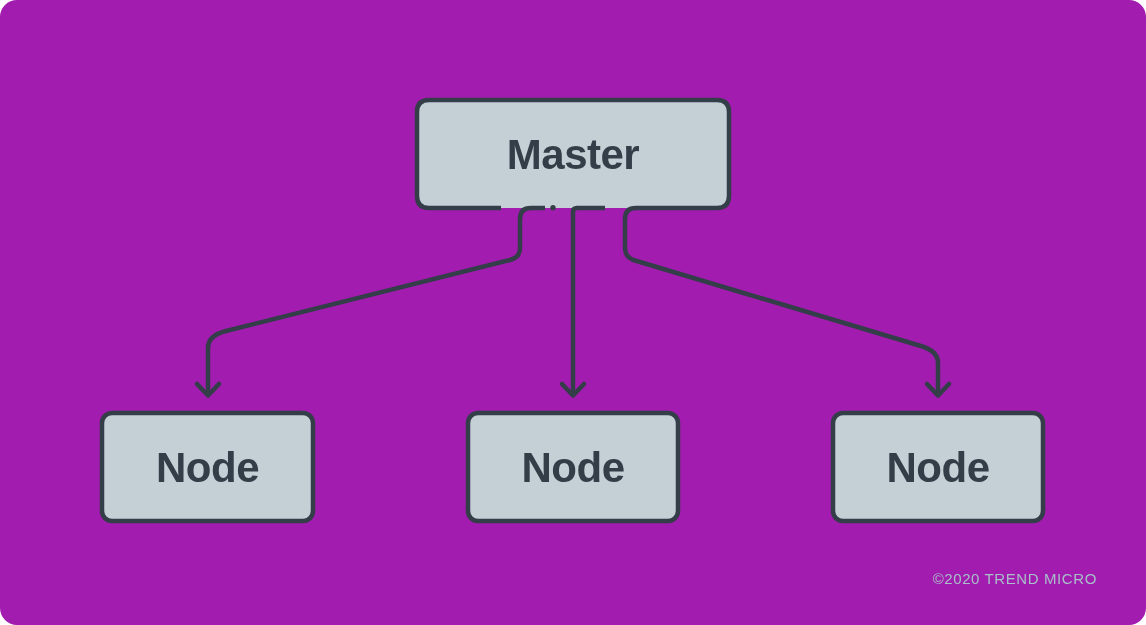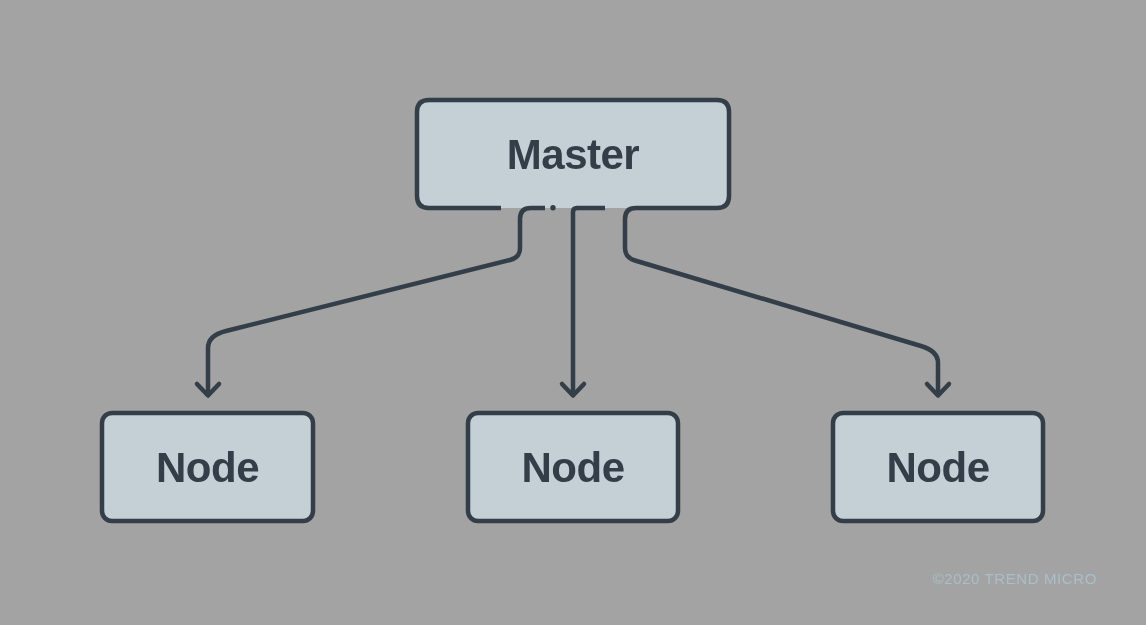--- a/index.html
+++ b/index.html
@@ -8,21 +8,22 @@
     background: #ffffff;
     width: 1146px;
     height: 625px;
     overflow: hidden;
     font-family: "Liberation Sans", sans-serif;
   }
   .stage {
     position: relative;
     width: 1146px;
     height: 625px;
-    background: #a3a3a3;
+    background: #a21caf;
+    border-radius: 17px;
   }
   svg { display: block; }
   .box-label {
     font-family: "Liberation Sans", sans-serif;
     font-weight: bold;
     font-size: 42px;
     letter-spacing: -0.5px;
   }
   .copyright {
     font-family: "Liberation Sans", sans-serif;

